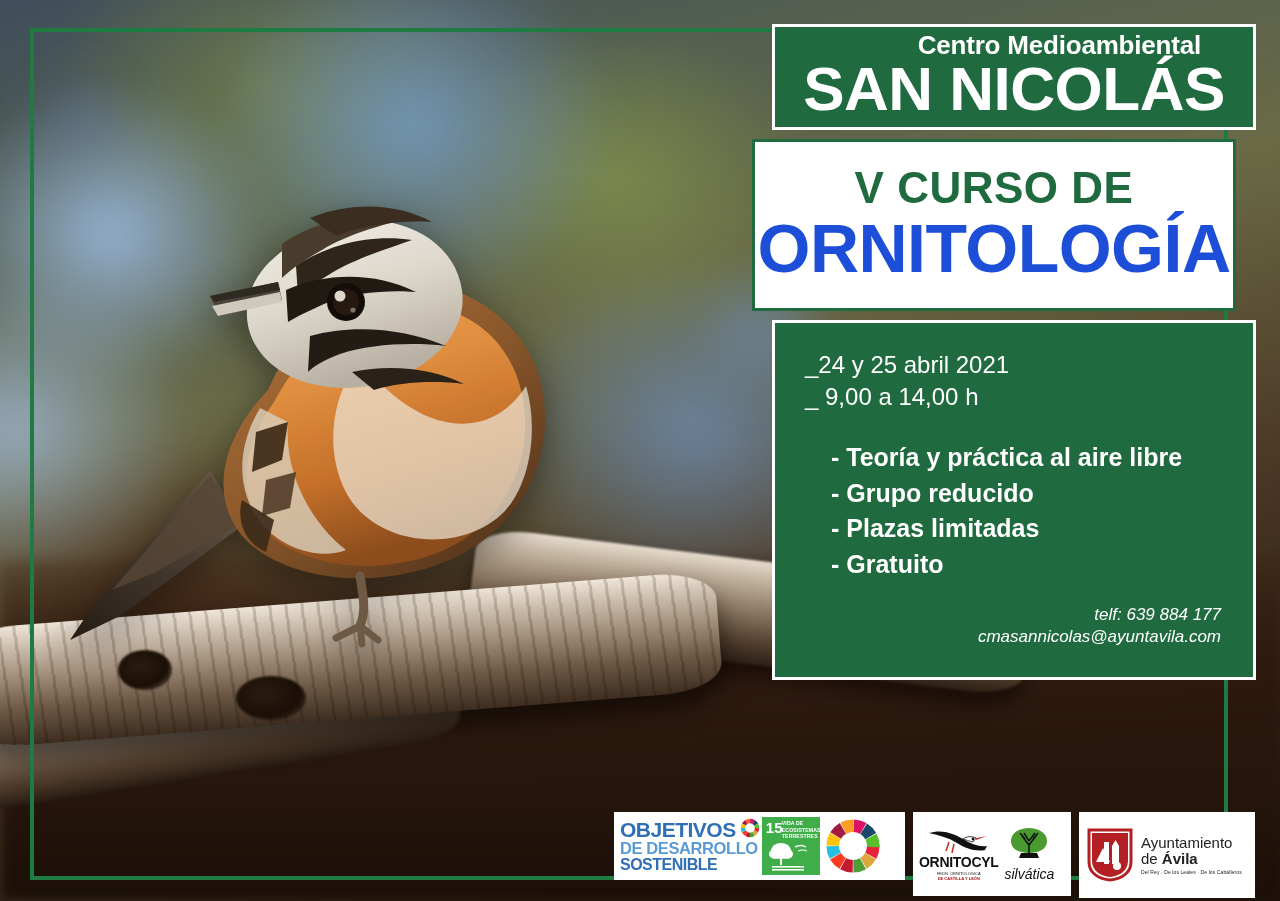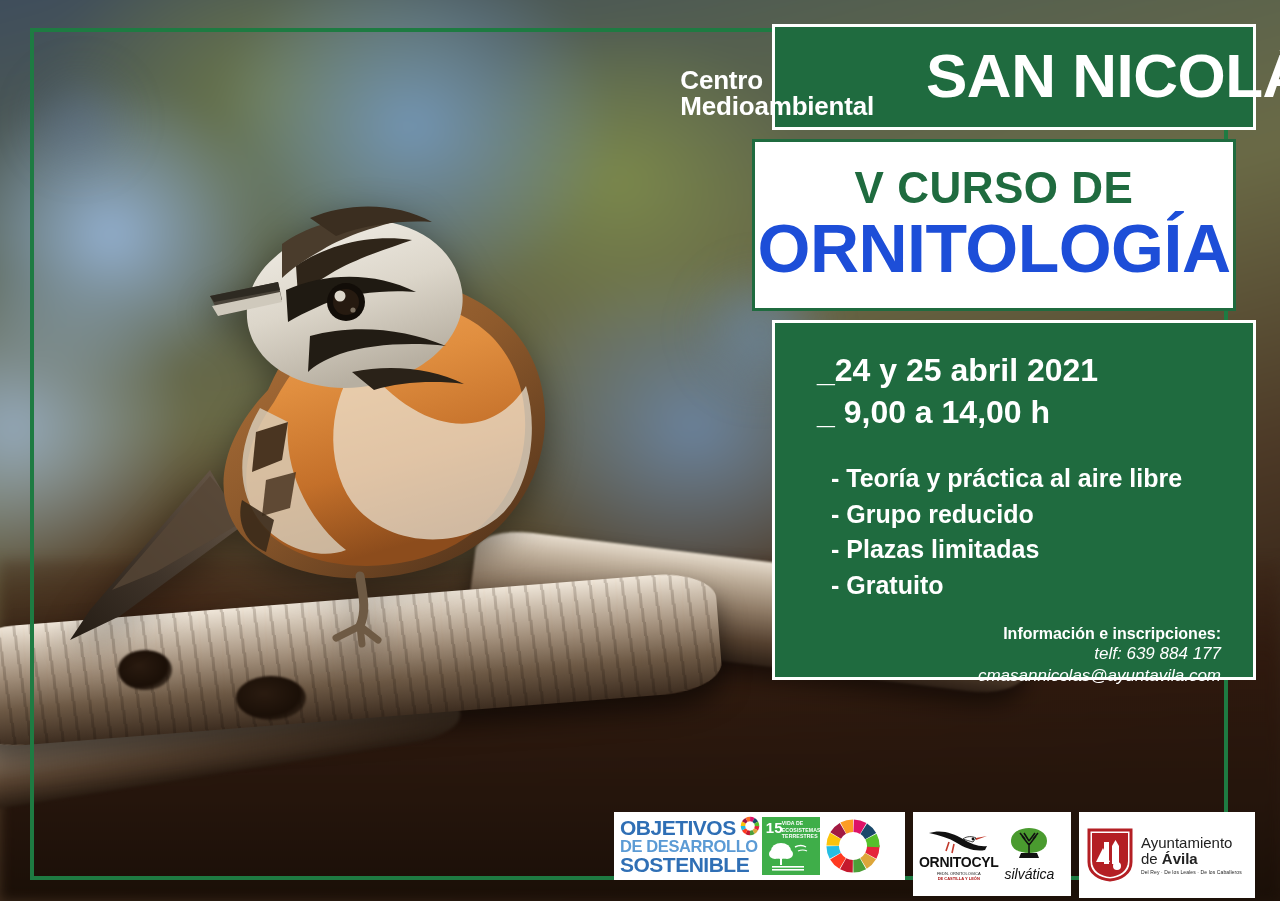--- a/index.html
+++ b/index.html
@@ -68,57 +68,57 @@
   
   .frame{position:absolute;left:30px;top:28px;width:1190px;height:844px;
     border:4px solid #1e7b42;pointer-events:none;}
 
   
   .panel{position:absolute;box-sizing:border-box;}
 
   .panel-head{
     left:772px;top:24px;width:484px;height:106px;
     background:#1f6b3f;border:3px solid #ffffff;
-    display:flex;justify-content:center;align-items:center;
+    display:flex;flex-direction:column;justify-content:center;align-items:center;
     padding:4px 0 8px;}
   .head-sub{color:#fff;font-size:26px;font-weight:bold;letter-spacing:-.2px;line-height:1;
     align-self:flex-end;margin-right:52px;}
   .head-main{color:#fff;font-size:62px;font-weight:bold;line-height:.92;letter-spacing:-.5px;
     margin-top:2px;white-space:nowrap;}
 
   .panel-title{
     left:752px;top:139px;width:484px;height:172px;
     background:#ffffff;border:3px solid #1f6b3f;
     display:flex;flex-direction:column;justify-content:center;align-items:center;}
   .t1{color:#1f6b3f;font-size:44px;font-weight:bold;letter-spacing:.5px;line-height:1;}
   .t2{color:#1d4ed8;font-size:68px;font-weight:bold;letter-spacing:-.5px;line-height:1.02;margin-top:4px;white-space:nowrap;}
 
   .panel-info{
     left:772px;top:320px;width:484px;height:360px;
     background:#1f6b3f;border:3px solid #ffffff;
     padding:26px 22px 14px 30px;color:#fff;}
-  .when{font-size:32px;font-weight:bold;line-height:1.32;margin-left:12px;}
+  .when{font-size:24px;font-weight:normal;line-height:1.32;}
   .bullets{margin-top:28px;padding-left:26px;}
   .bullets li{font-size:25px;font-weight:bold;line-height:1.42;list-style:none;white-space:nowrap;}
   .contact{margin-top:22px;text-align:right;padding-right:10px;}
   .c-head{font-size:16px;font-weight:bold;}
   .c-line{font-size:17px;font-style:italic;line-height:1.28;}
 
   
   .logos{position:absolute;left:614px;top:812px;display:flex;align-items:stretch;gap:8px;}
   .logobox{background:#fff;display:flex;align-items:center;box-sizing:border-box;}
   .lb1{width:291px;height:68px;padding:4px 6px;gap:4px;}
   .lb2{width:158px;height:84px;padding:19px 6px;gap:6px;}
   .lb3{width:176px;height:86px;padding:4px 8px;gap:8px;}
 
   
   .ods{display:flex;flex-direction:column;justify-content:center;line-height:1;position:relative;}
   .ods .l1{font-size:21px;font-weight:bold;color:#2f6fb5;letter-spacing:-.5px;}
   .ods .l2{font-size:16.5px;font-weight:bold;color:#5b9bd5;letter-spacing:-.4px;}
-  .ods .l3{font-size:21px;font-weight:bold;color:#2f6fb5;letter-spacing:-.5px;}
+  .ods .l3{font-size:16px;font-weight:bold;color:#2f6fb5;letter-spacing:-.5px;}
   .odsring{position:absolute;right:-2px;top:-1px;width:20px;height:20px;}
 
   .sdg15{width:58px;height:58px;background:#3fae49;color:#fff;position:relative;flex:none;}
   .sdg15 .num{position:absolute;left:4px;top:3px;font-size:15px;font-weight:bold;line-height:1;}
   .sdg15 .lbl{position:absolute;left:20px;top:3px;font-size:5.2px;font-weight:bold;line-height:1.25;letter-spacing:.1px;}
   .wheel{width:58px;height:58px;flex:none;}
 
   .orn{display:flex;flex-direction:column;align-items:center;justify-content:center;flex:none;}
   .orn .name{font-size:14px;font-weight:bold;color:#111;letter-spacing:-.3px;line-height:1;}
   .orn .sub{font-size:4px;color:#111;line-height:1.3;text-align:center;margin-top:2px;}
@@ -245,21 +245,20 @@
     <div class="when">_ 9,00 a 14,00 h</div>
 
     <ul class="bullets">
       <li>- Teoría y práctica al aire libre</li>
       <li>- Grupo reducido</li>
       <li>- Plazas limitadas</li>
       <li>- Gratuito</li>
     </ul>
 
     <div class="contact">
-      <div class="c-head">Información e inscripciones:</div>
       <div class="c-line">telf: 639 884 177</div>
       <div class="c-line">cmasannicolas@ayuntavila.com</div>
     </div>
   </div>
 
   <div class="logos">
 
     <div class="logobox lb1">
       <div class="ods">
         <svg class="odsring" viewBox="0 0 40 40">

